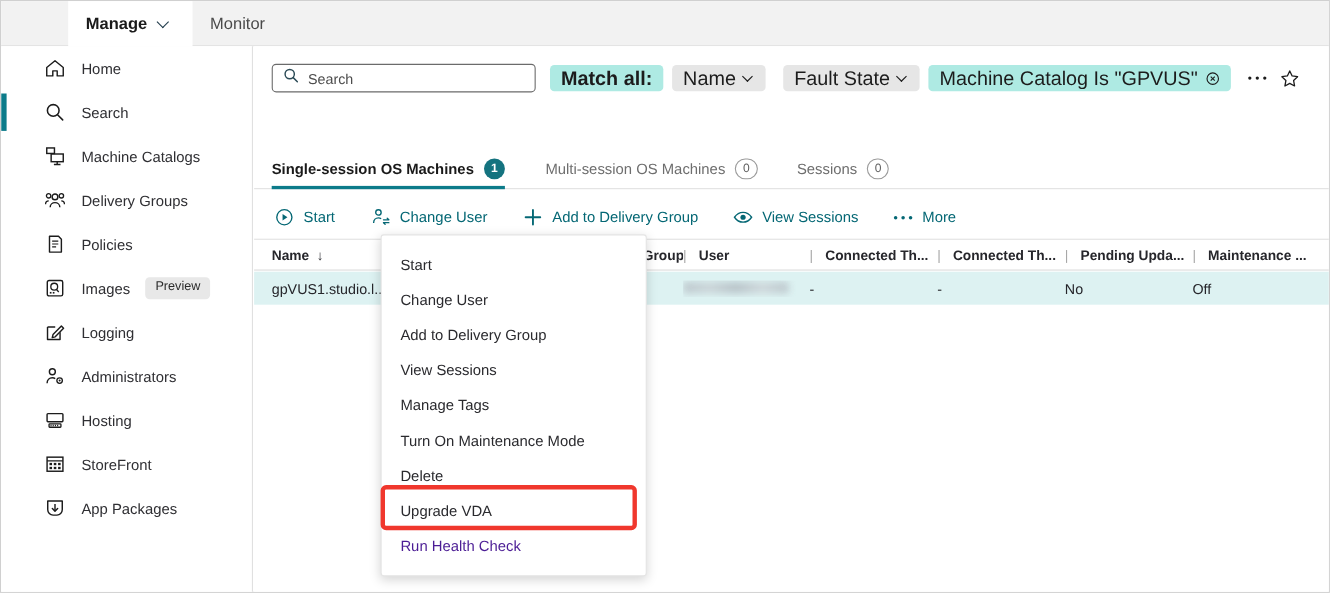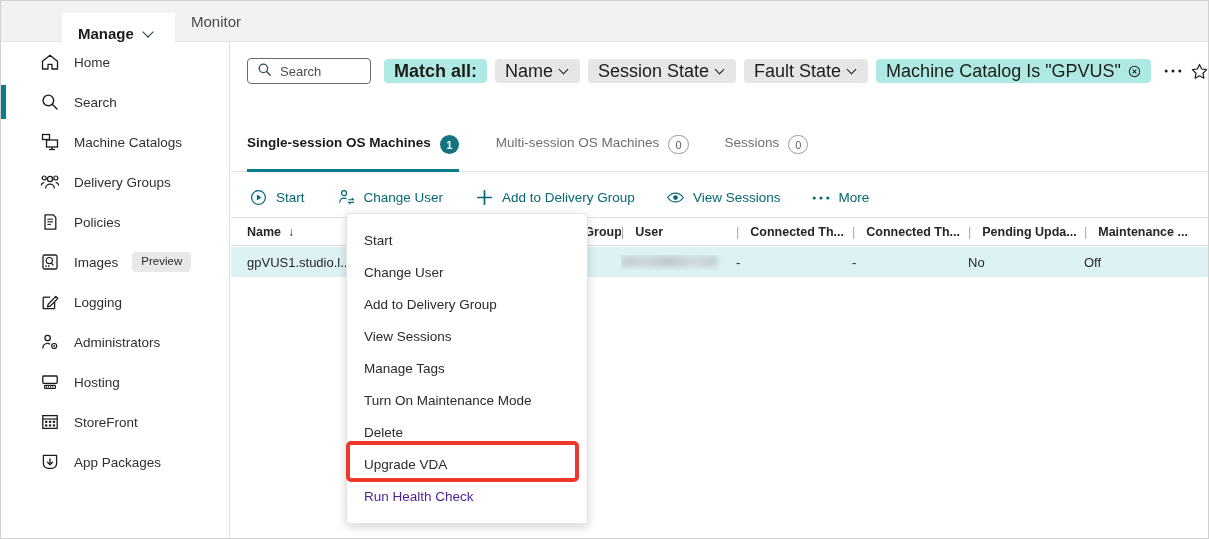--- a/index.html
+++ b/index.html
@@ -27,21 +27,21 @@
     position: absolute; top: 0; height: 41px;
     display: flex; align-items: center; gap: 9px;
     padding: 0 16px;
     font-size: 15px; color: #4a4a4a;
     cursor: pointer;
   }
   .ptab.active {
     background: #ffffff;
     color: #1a1a1a; font-weight: bold;
   }
-  #tab-manage { left: 61px; width: 113px; margin-top: 12px; }
+  #tab-manage { left: 61px; width: 113px; }
   #tab-monitor { left: 174px; width: 90px; }
   .chev { display:block; width:11px; height:11px; position: relative; }
   .chev::after {
     content:""; position:absolute; left:1px; top:0px;
     width: 7px; height: 7px;
     border-right: 1.6px solid #1f3a4a; border-bottom: 1.6px solid #1f3a4a;
     transform: rotate(45deg);
   }
 
   
@@ -127,21 +127,21 @@
   }
 
   
   .tabsrow {
     position: absolute; left: 0; top: 93px; width: 978px; height: 37px;
     border-bottom: 1px solid #e2e2e2;
     display: flex; align-items: flex-start;
   }
   .dtab {
     height: 36px;
-    display: flex; align-items: flex-start; gap: 9px;
+    display: flex; align-items: center; gap: 9px;
     font-size: 13.5px;
     cursor: pointer;
     position: relative;
   }
   .dtab.active { font-weight: bold; color: #1a1a1a; }
   .dtab.inactive { color: #6e6e6e; }
   .dtab.active::after {
     content: ""; position: absolute; left: 0; right: 0; bottom: -1px;
     height: 3px; background: #0c7b8a;
   }
@@ -398,24 +398,20 @@
         <span>Match all:</span>
       </div>
       <div class="gap8"></div>
 
       <div class="pill grey">
         <span>Name</span>
         <span class="dchev"></span>
       </div>
       <div class="gap8"></div>
 
-      <div class="pill grey">
-        <span>Session State</span>
-        <span class="dchev"></span>
-      </div>
       <div class="gap8"></div>
 
       <div class="pill grey">
         <span>Fault State</span>
         <span class="dchev"></span>
       </div>
       <div class="gap8"></div>
 
       <div class="pill teal">
         <span style="font-weight:normal">Machine Catalog Is "GPVUS"</span>

